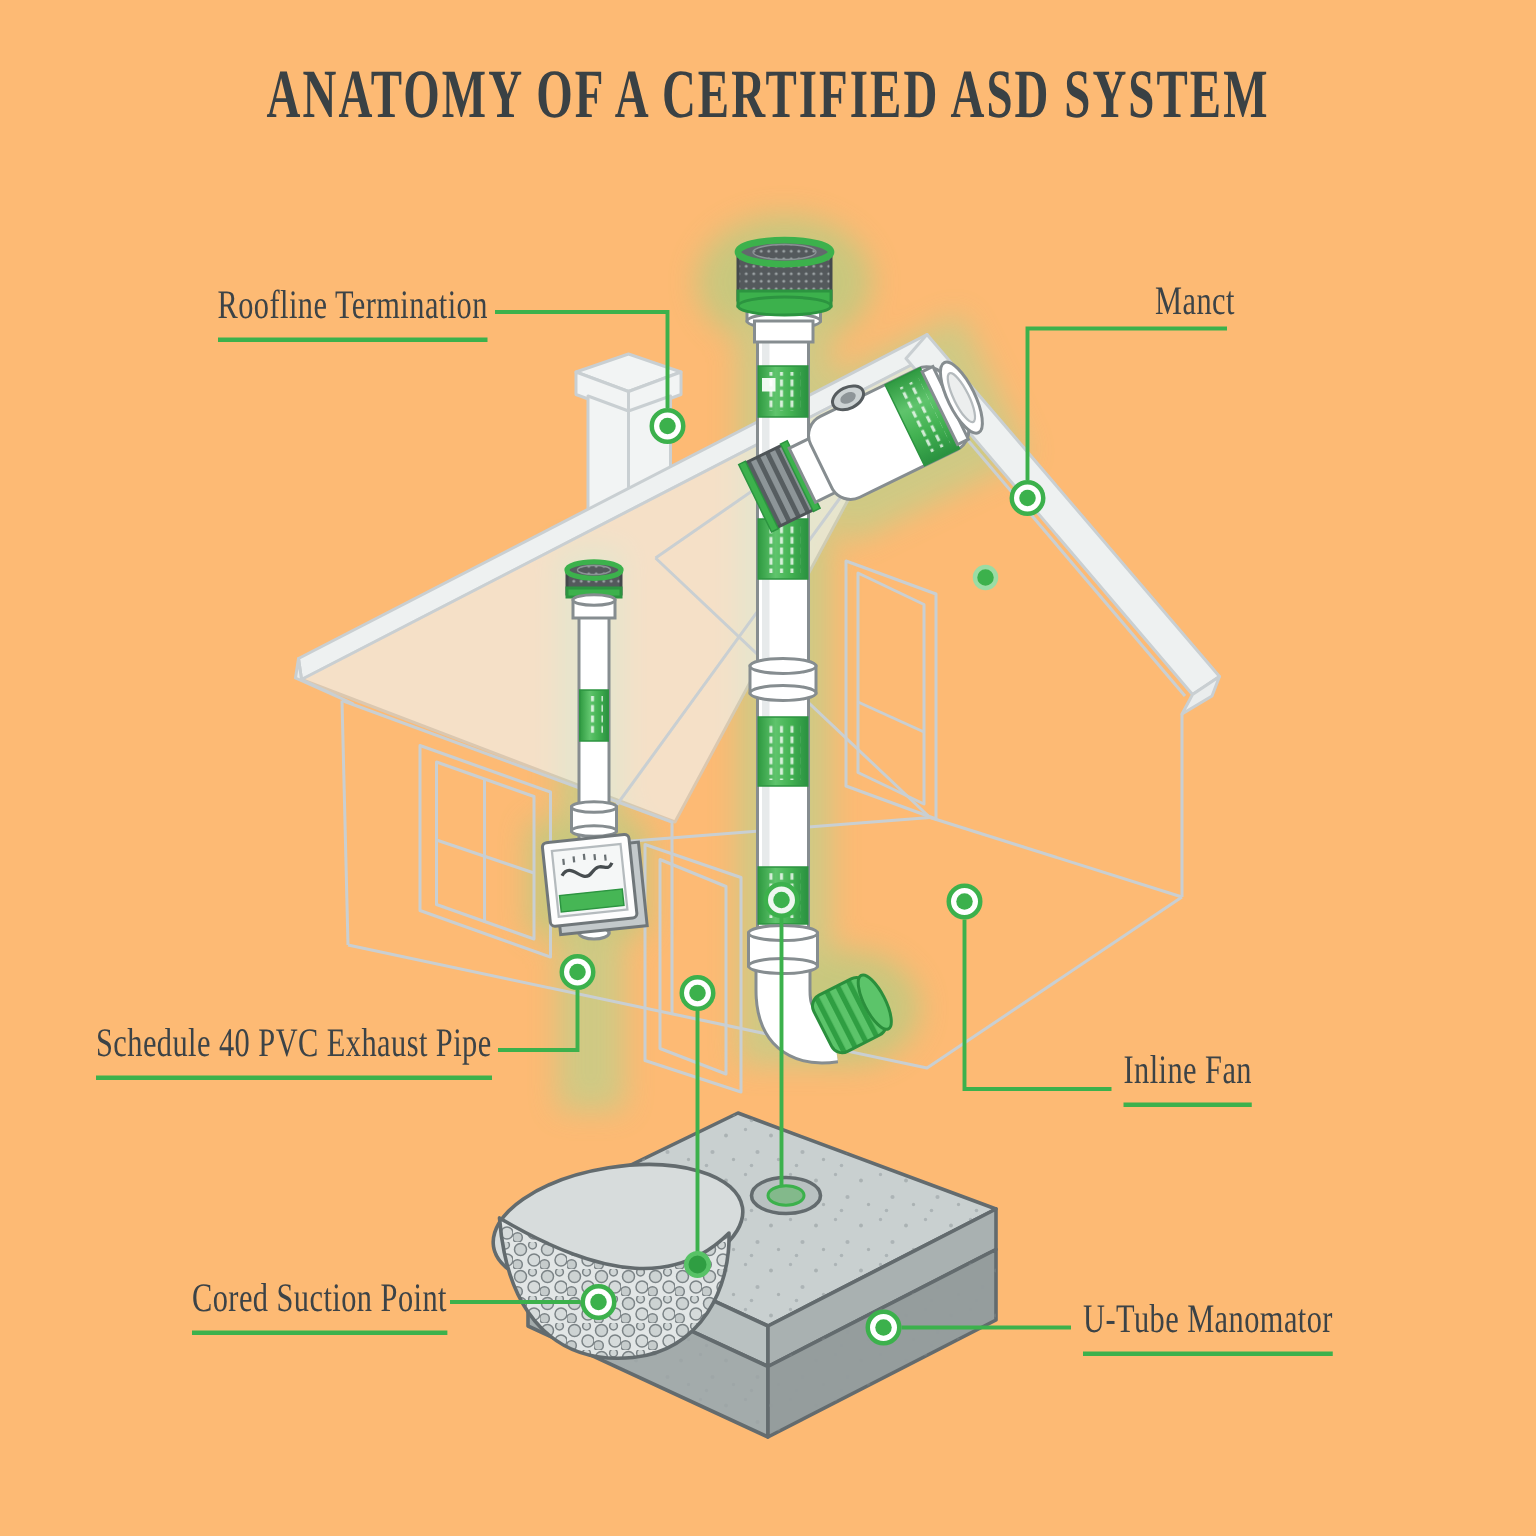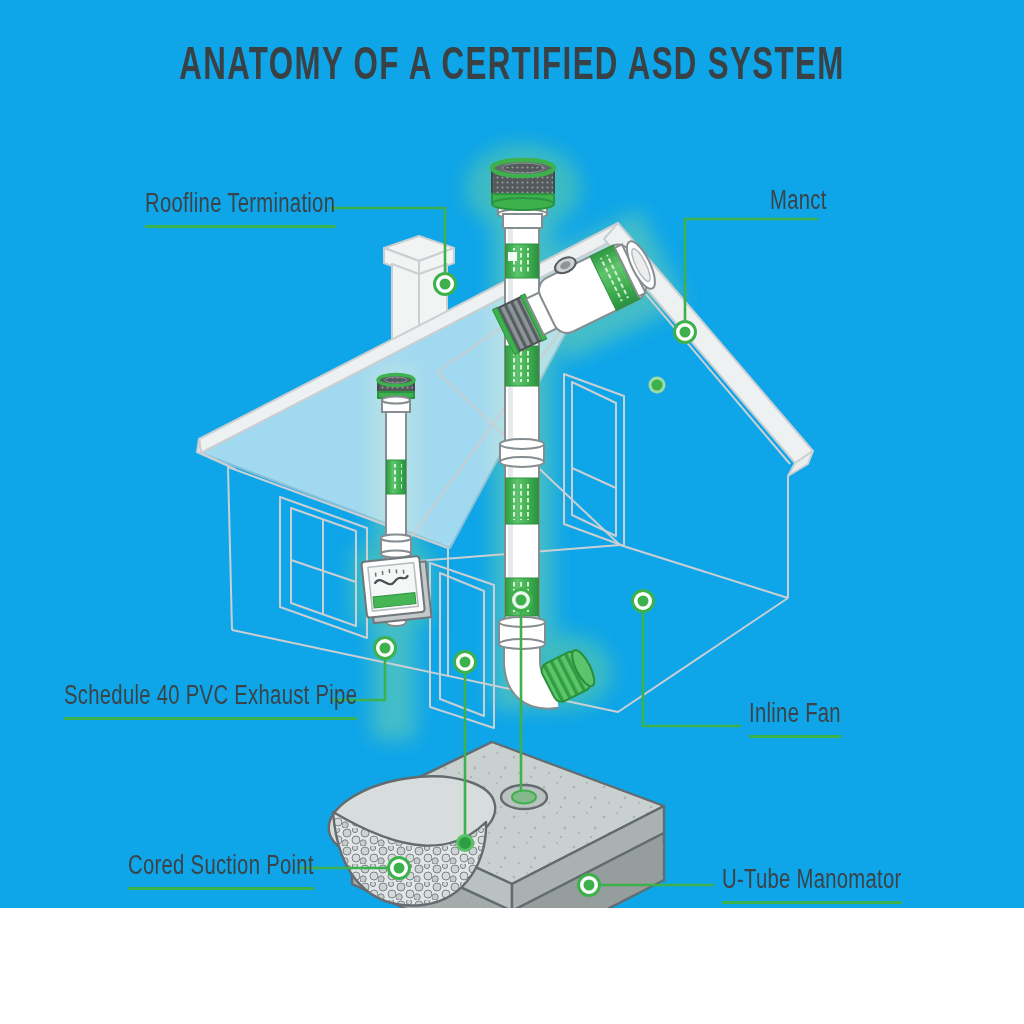--- a/index.html
+++ b/index.html
@@ -1,17 +1,17 @@
 <!DOCTYPE html>
 <html><head>
 <meta charset="utf-8">
 <style>
   html,body{margin:0;padding:0;background:#ffffff;}
-  #page{position:relative;width:1024px;height:908px;background:#0ea5e9;overflow:hidden;
-        font-family:Liberation Sans, sans-serif;}
+  #page{position:relative;width:1024px;height:1024px;background:#fdba74;overflow:hidden;
+        font-family:Liberation Serif, serif;}
   #art{position:absolute;left:0;top:0;}
   .title{position:absolute;top:36px;left:512px;transform:translateX(-50%) scaleX(.68);
          transform-origin:center top;font-size:46px;font-weight:700;letter-spacing:2px;
          color:#3a4144;white-space:nowrap;}
   .callout{position:absolute;font-size:27px;font-weight:500;color:#3c4347;
            letter-spacing:.4px;white-space:nowrap;transform:scaleX(.75);
            transform-origin:left top;}
   .underlined{border-bottom:3px solid #3cb14c;padding-bottom:6px;}
   #cl-roofline{left:145px;top:188px;}
   #cl-manct{left:770px;top:185px;}

